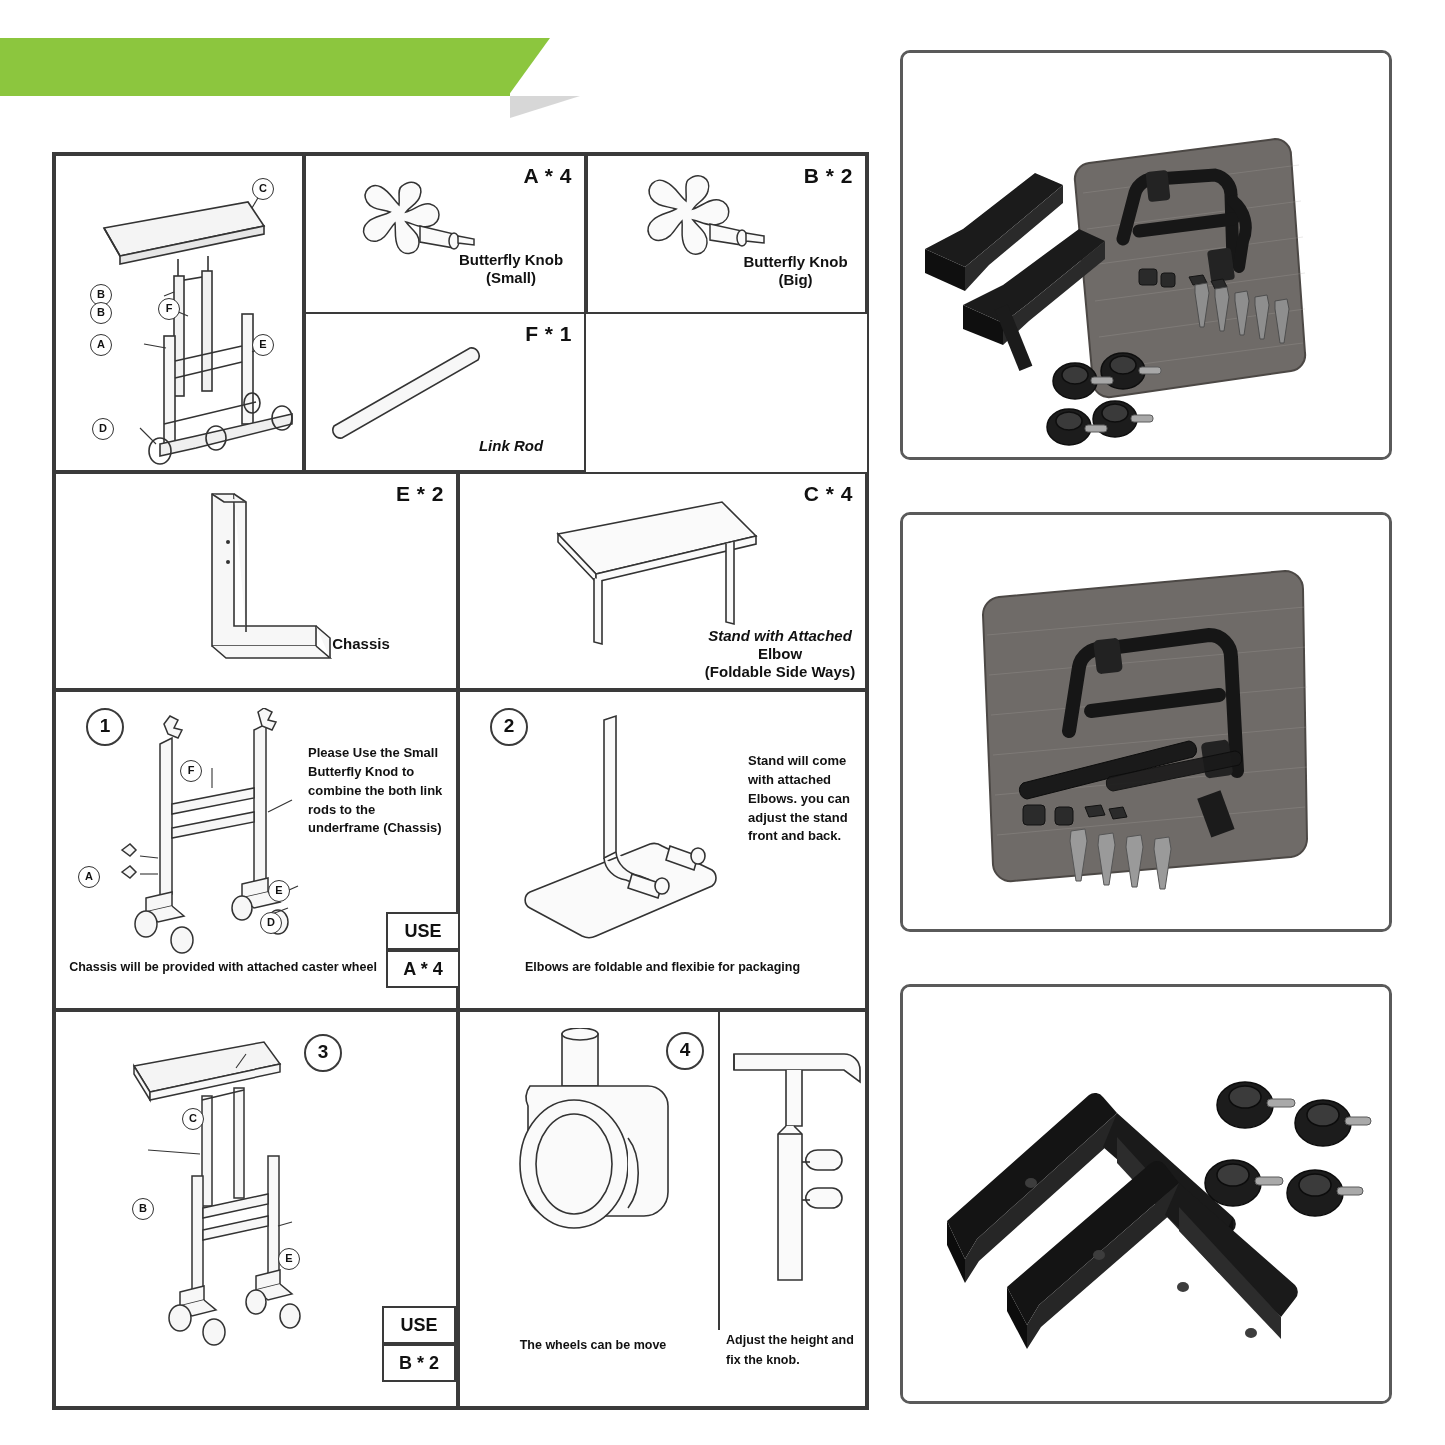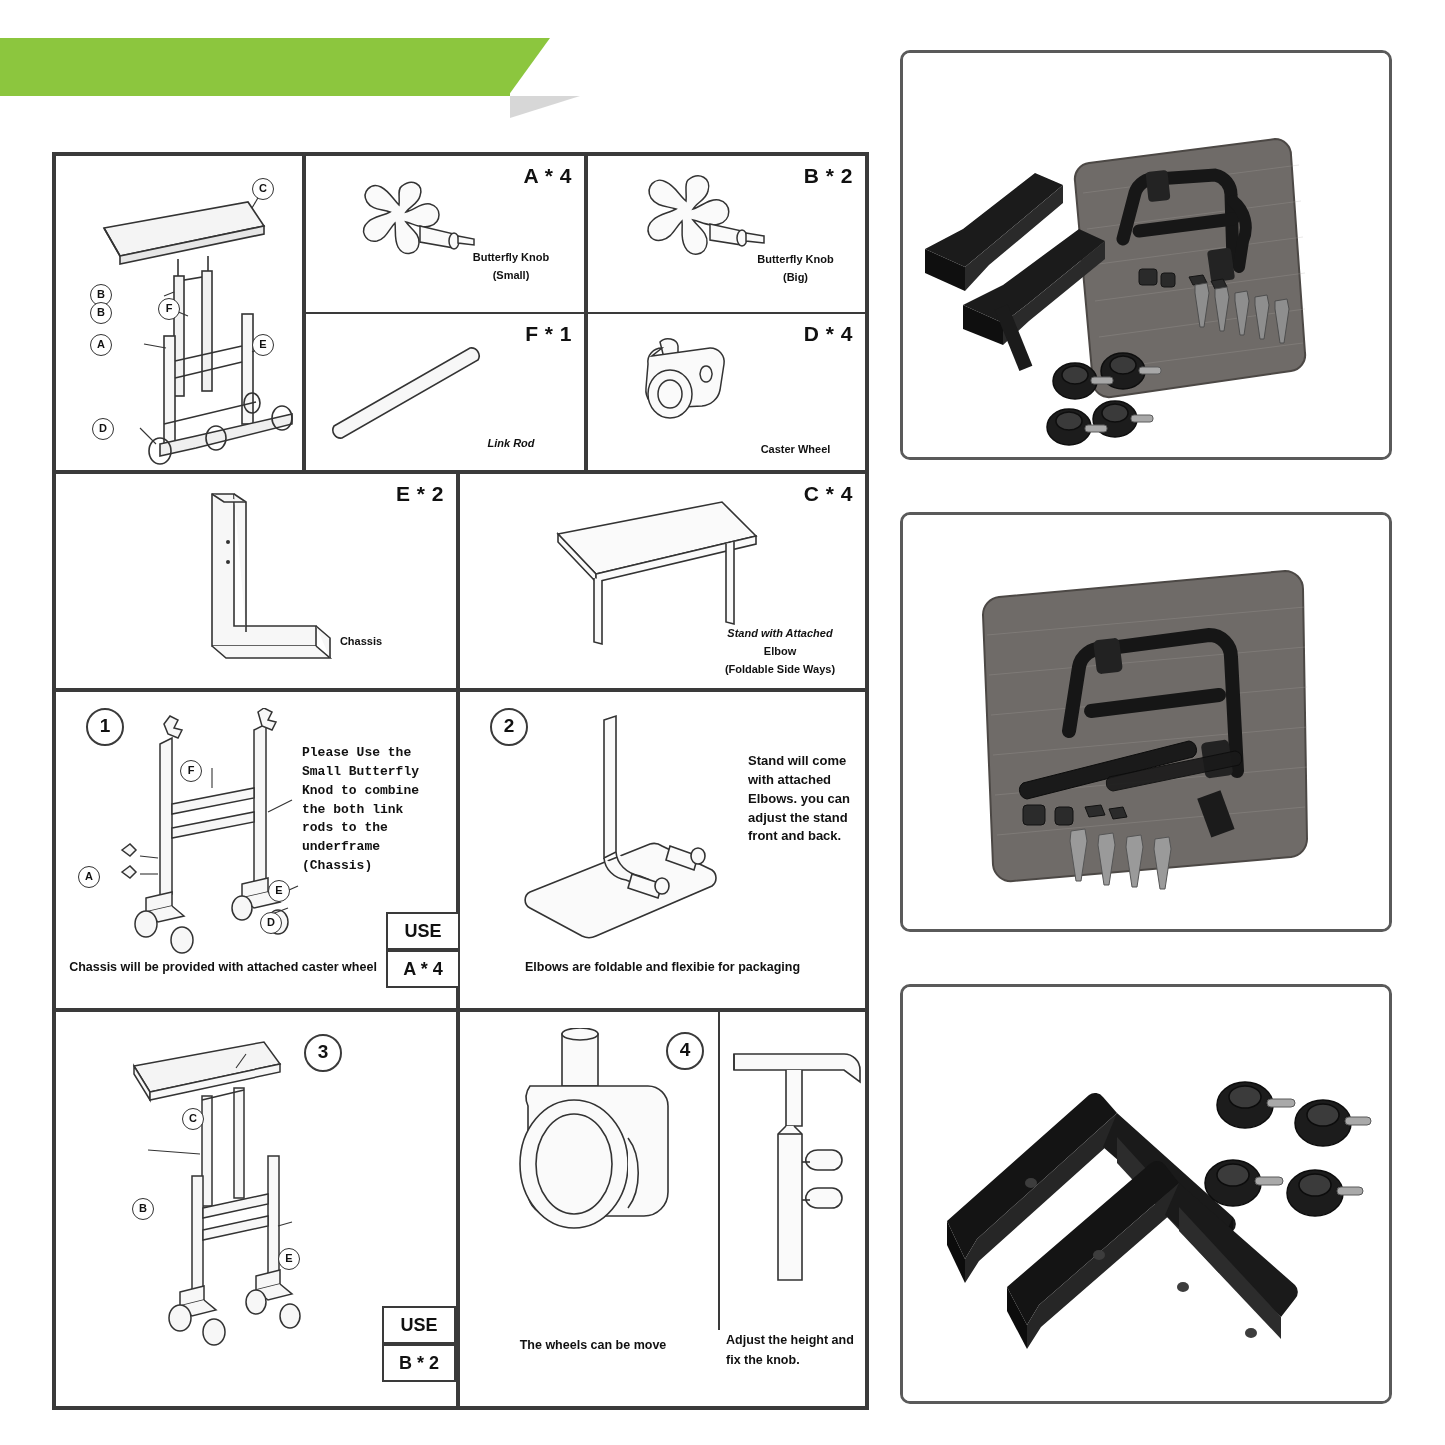--- a/index.html
+++ b/index.html
@@ -80,21 +80,21 @@
   .cell .code {
     position: absolute;
     right: 12px;
     top: 8px;
     font-size: 21px;
     font-weight: bold;
     letter-spacing: .5px;
   }
   .cap {
     position: absolute;
-    font-size: 11px;
+    font-size: 15px;
     line-height: 1.35;
     text-align: center;
     font-weight: bold;
   }
   .note {
     position: absolute;
     font-size: 13px;
     line-height: 1.45;
     font-weight: bold;
   }
@@ -237,33 +237,20 @@
   <div class="cell" style="left:250px;top:158px;width:282px;height:160px;">
     <div class="code">F * 1</div>
     <svg width="200" height="110" viewBox="0 0 200 110" style="position:absolute;left:14px;top:20px;">
       <g fill="#f7f7f7" stroke="#333" stroke-width="1.6">
         <path d="M14,92 L150,14 a8,8 0 0 1 8,12 L22,104 a8,8 0 0 1 -8,-12 z"></path>
       </g>
     </svg>
     <div class="cap" style="left:150px;top:122px;width:110px;font-style:italic;">Link Rod</div>
   </div>
 
-  <div class="cell" style="left:532px;top:158px;width:281px;height:160px;">
-    <div class="code">D * 4</div>
-    <svg width="140" height="120" viewBox="0 0 140 120" style="position:absolute;left:30px;top:12px;">
-      <g fill="#fafafa" stroke="#333" stroke-width="1.5">
-        <path d="M42,16 a10,8 0 0 1 18,4 l0,10 l-14,2 z"></path>
-        <path d="M34,30 L92,22 a14,14 0 0 1 14,16 l-4,26 a20,20 0 0 1 -18,16 l-40,2 a18,18 0 0 1 -16,-20 l2,-24 a14,14 0 0 1 14,-16 z"></path>
-        <ellipse cx="52" cy="68" rx="22" ry="24"></ellipse>
-        <ellipse cx="52" cy="68" rx="12" ry="14"></ellipse>
-        <path d="M88,56 a6,8 0 1 1 0.1,0 z"></path>
-      </g>
-    </svg>
-    <div class="cap" style="left:145px;top:128px;width:125px;">Caster Wheel</div>
-  </div>
 
   <div class="cell" style="left:0;top:318px;width:404px;height:218px;">
     <div class="code">E * 2</div>
     <svg width="230" height="190" viewBox="0 0 230 190" style="position:absolute;left:60px;top:12px;">
       <g fill="#f7f7f7" stroke="#333" stroke-width="1.6">
         <path d="M96,8 L118,8 L118,140 L200,140 L200,160 L96,160 Z"></path>
         <path d="M96,160 L110,172 L214,172 L200,160"></path>
         <path d="M200,140 L214,152 L214,172"></path>
         <path d="M118,8 L130,16 L130,146"></path>
         <path d="M96,8 L108,16 L130,16"></path>
@@ -323,21 +310,21 @@
         <line x1="110" y1="60" x2="110" y2="80"></line>
         <line x1="190" y1="92" x2="166" y2="104"></line>
         <line x1="196" y1="178" x2="178" y2="186"></line>
         <line x1="186" y1="200" x2="170" y2="206"></line>
       </g>
     </svg>
     <div class="bubble" style="left:124px;top:68px;">F</div>
     <div class="bubble" style="left:22px;top:174px;">A</div>
     <div class="bubble" style="left:212px;top:188px;">E</div>
     <div class="bubble" style="left:204px;top:220px;">D</div>
-    <div class="note" style="left:246px;top:52px;width:140px;font-family:Liberation Mono, monospace;">Please Use the Small Butterfly Knod to combine the both link rods to the underframe (Chassis)</div>
+    <div class="note" style="left:252px;top:52px;width:140px;">Please Use the Small Butterfly Knod to combine the both link rods to the underframe (Chassis)</div>
     <div class="usebox" style="left:330px;top:220px;height:38px;line-height:34px;">USE</div>
     <div class="usebox" style="left:330px;top:258px;height:38px;line-height:34px;">A * 4</div>
     <div class="footnote" style="left:8px;top:268px;width:318px;">Chassis will be provided with attached caster wheel</div>
   </div>
 
   <div class="cell" style="left:404px;top:536px;width:409px;height:320px;">
     <div class="stepnum" style="left:30px;top:16px;">2</div>
     <svg width="260" height="260" viewBox="0 0 260 260" style="position:absolute;left:40px;top:20px;">
       <g fill="#fafafa" stroke="#333" stroke-width="1.6">
 

